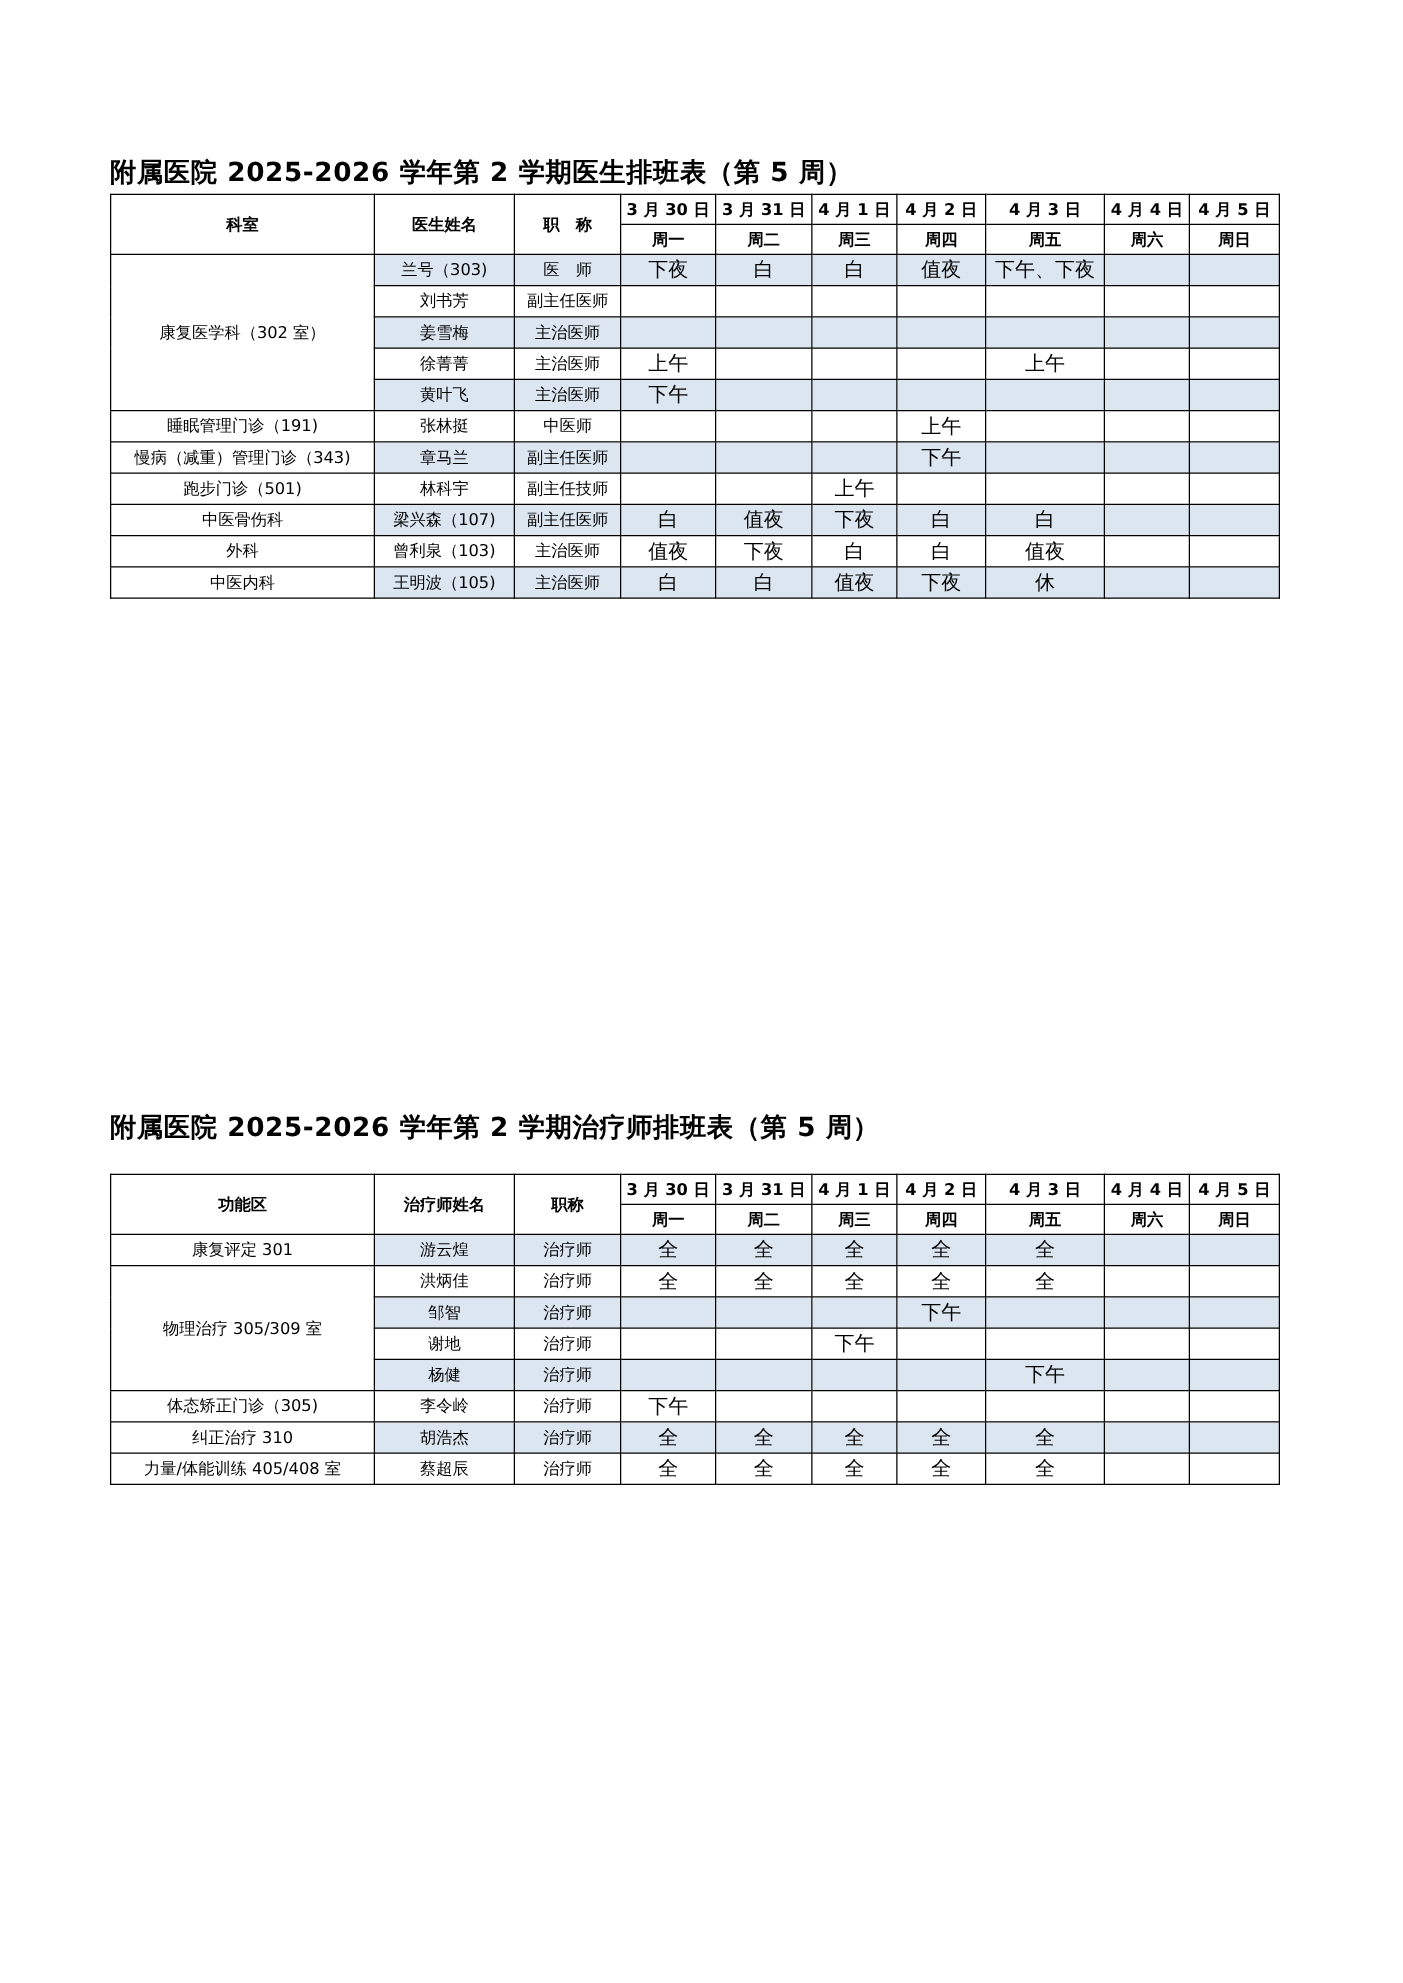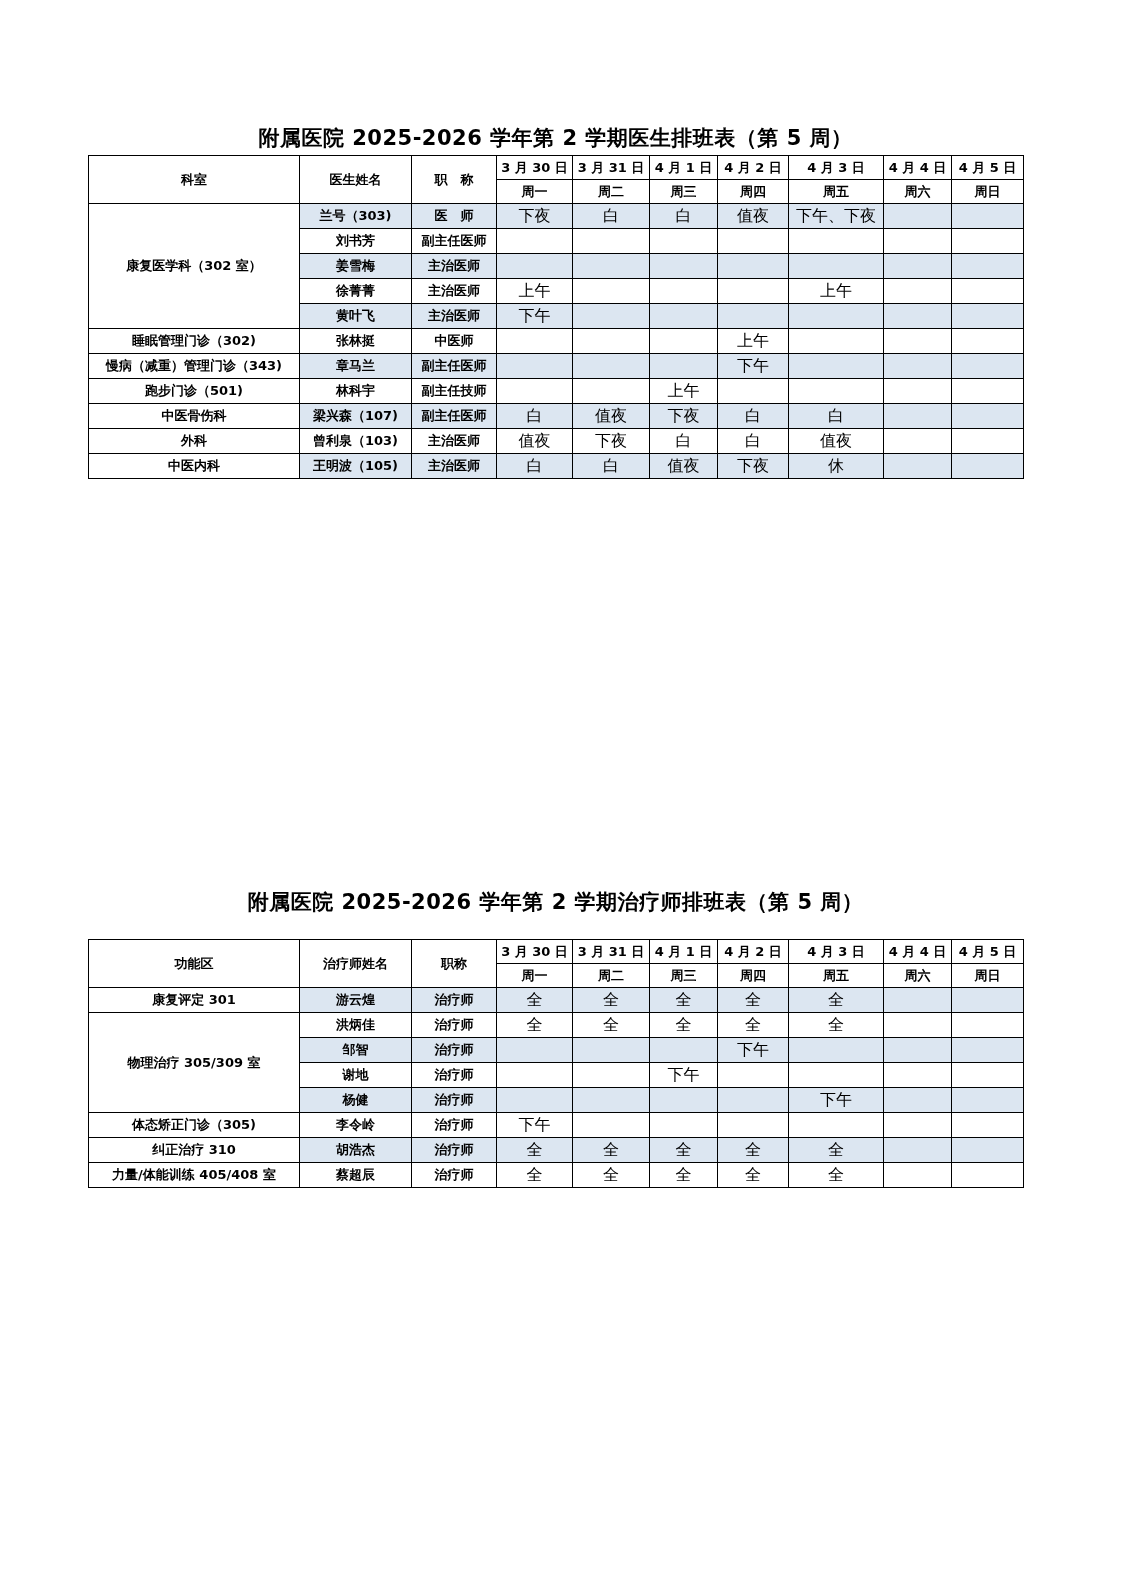--- a/index.html
+++ b/index.html
@@ -1,21 +1,21 @@
 <!DOCTYPE html>
 <html><head>
 <meta charset="utf-8">
 <style>
   html, body { margin: 0; padding: 0; background: #ffffff; }
   body { width: 1122px; height: 1586px; position: relative; font-family: "DejaVu Sans", "Liberation Sans", sans-serif; color: #000; }
-  .title { position: absolute; left: 88px; width: 935px; text-align: center; font-weight: bold; font-size: 21px; letter-spacing: 0.5px; }
+  .title { position: absolute; left: 88px; width: 935px; text-align: left; font-weight: bold; font-size: 21px; letter-spacing: 0.5px; }
   table.sched { position: absolute; left: 88px; border-collapse: collapse; table-layout: fixed; width: 935px; }
   table.sched td, table.sched th { border: 1px solid #000; text-align: center; vertical-align: middle; padding: 0; overflow: hidden; white-space: nowrap; }
   th { font-weight: bold; font-size: 13px; }
-  td.b { font-weight: bold; font-size: 13px; }
+  td.b { font-weight: normal; font-size: 13px; }
   td.v { font-size: 16px; font-weight: normal; line-height: 1; padding-bottom: 3px; }
   tr.shade td.sh { background: #dce6f1; }
   tr.r { height: 25px; }
   tr.h { height: 24px; }
   .notes { position: absolute; left: 88px; width: 935px; text-align: center; font-weight: bold; font-size: 12.5px; line-height: 22px; }
 </style>
 </head>
 <body>
 
 <div class="title" style="top:124px;">附属医院 2025-2026 学年第 2 学期医生排班表（第 5 周）</div>
@@ -106,21 +106,21 @@
         <td class="b sh">主治医师</td>
         <td class="v sh">下午</td>
         <td class="v sh"></td>
         <td class="v sh"></td>
         <td class="v sh"></td>
         <td class="v sh"></td>
         <td class="v sh"></td>
         <td class="v sh"></td>
       </tr>
       <tr class="r">
-        <td class="b" rowspan="1">睡眠管理门诊（302)</td>
+        <td class="b" rowspan="1">睡眠管理门诊（191)</td>
         <td class="b sh">张林挺</td>
         <td class="b sh">中医师</td>
         <td class="v sh"></td>
         <td class="v sh"></td>
         <td class="v sh"></td>
         <td class="v sh">上午</td>
         <td class="v sh"></td>
         <td class="v sh"></td>
         <td class="v sh"></td>
       </tr>

